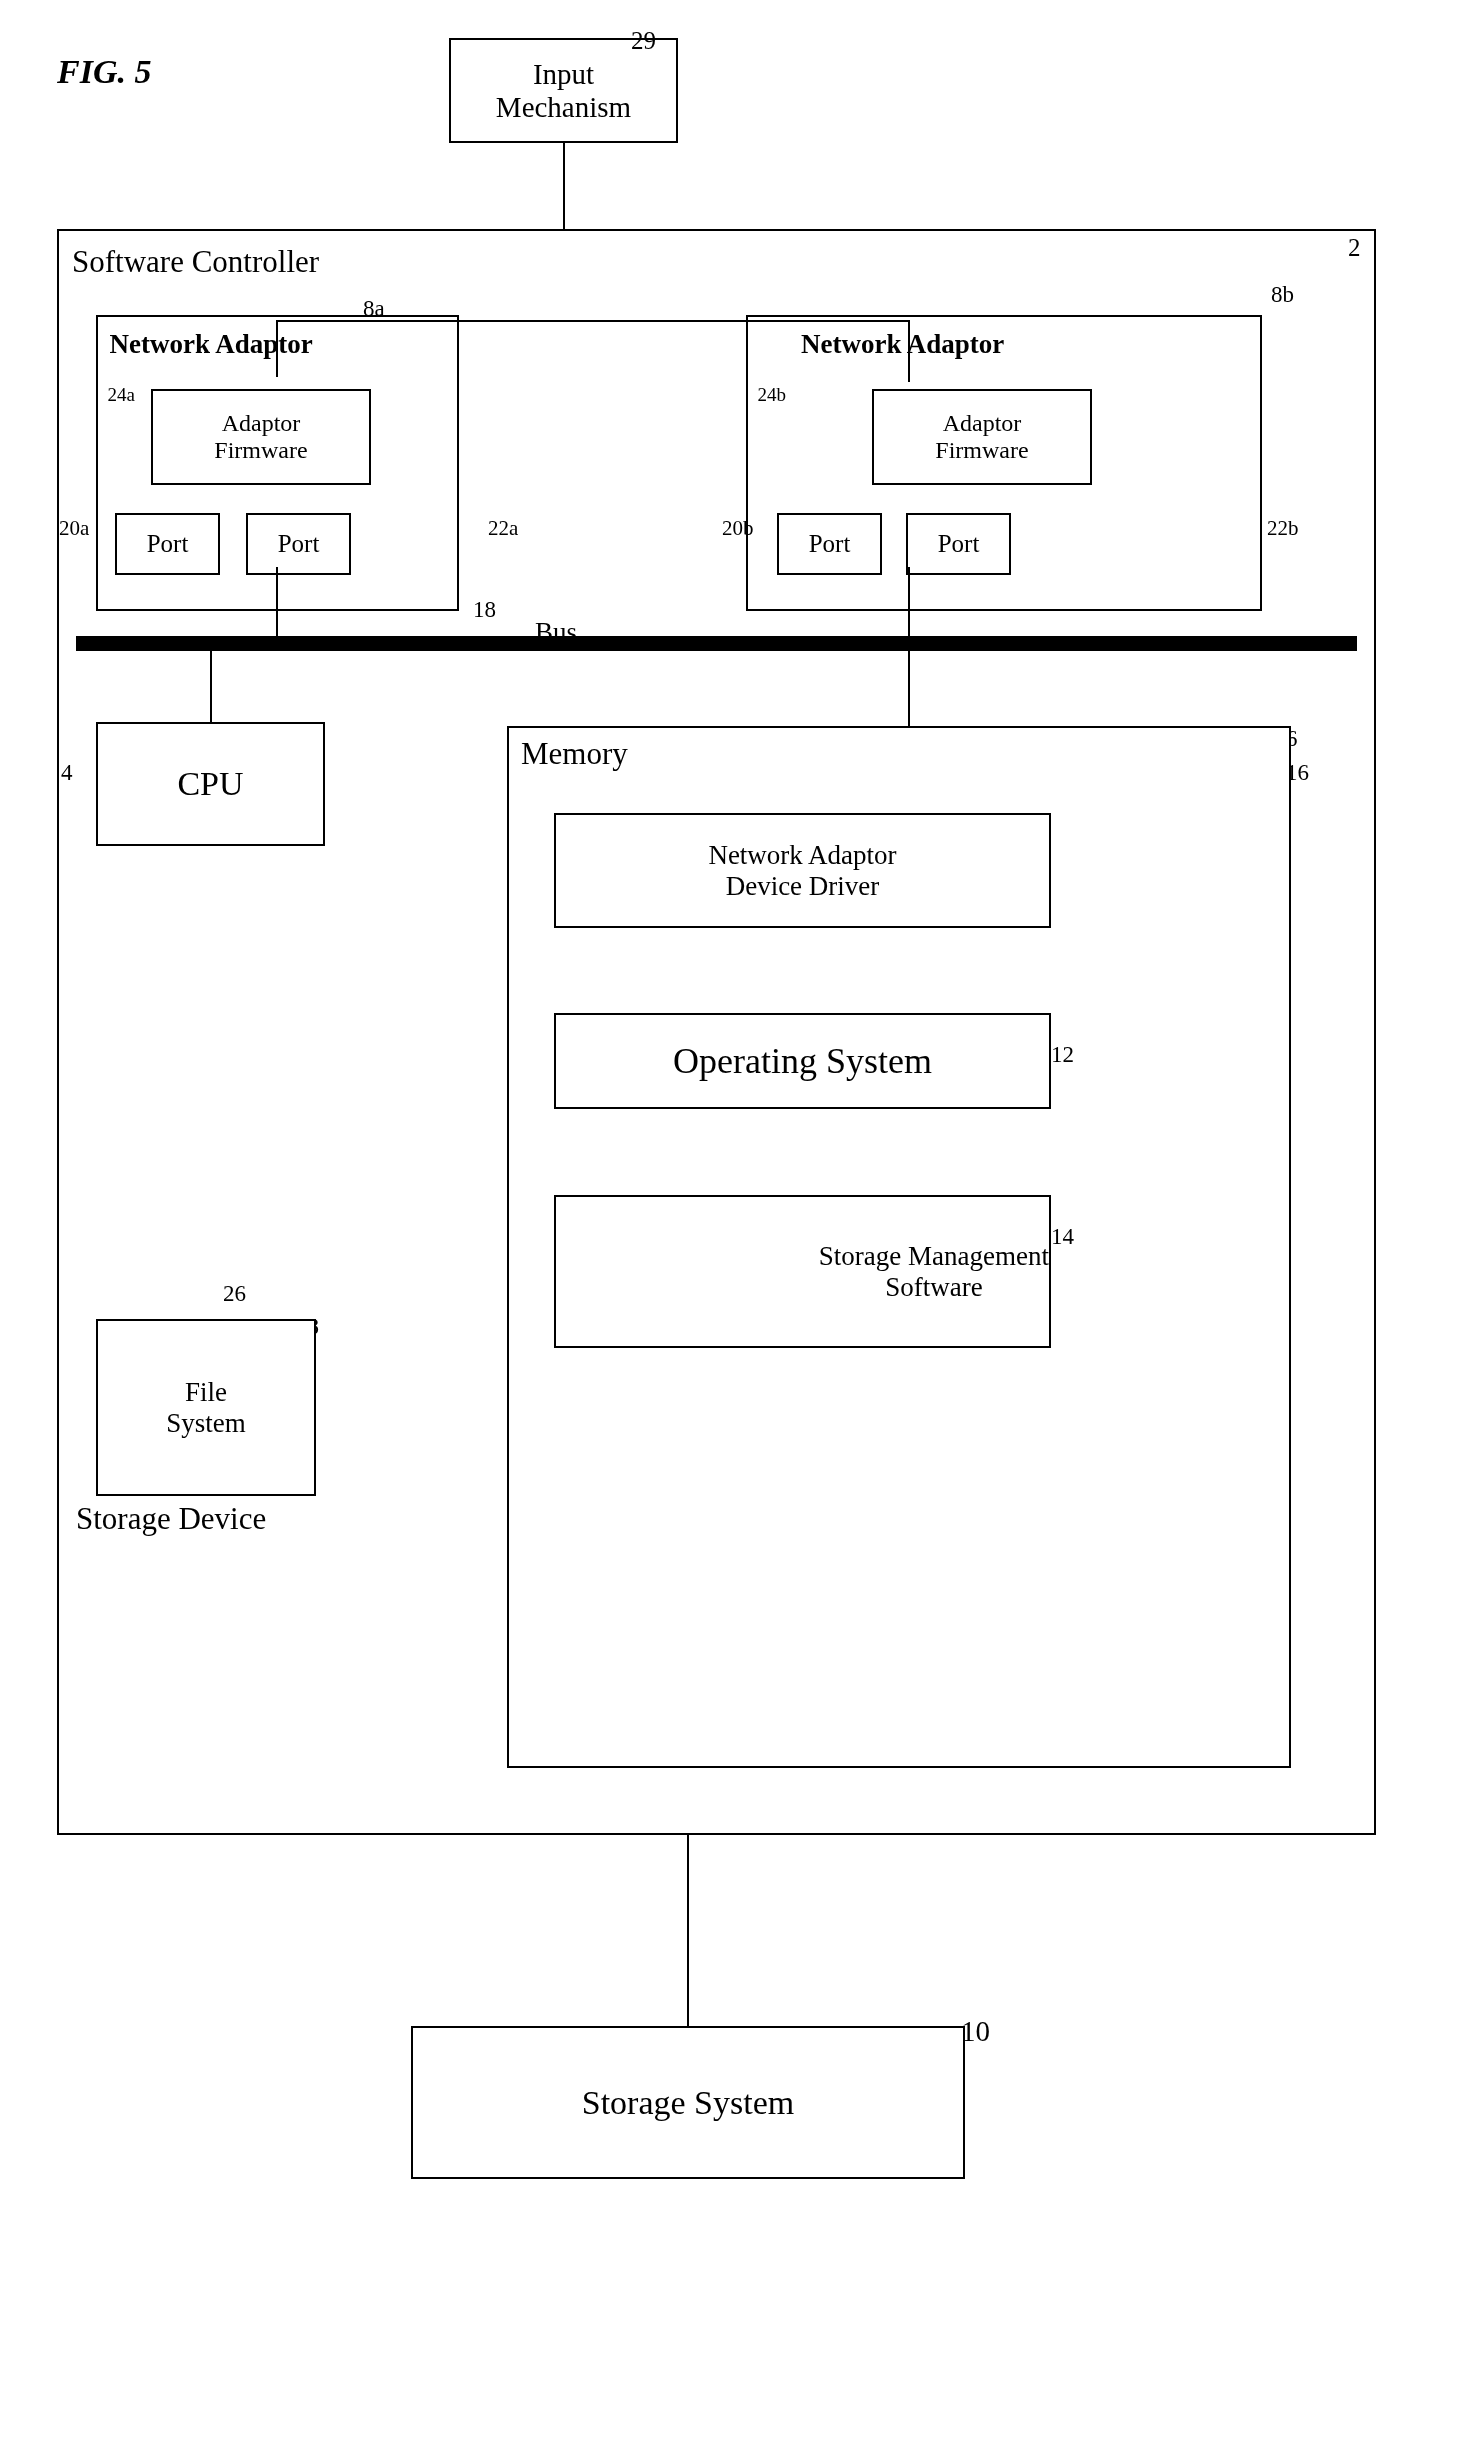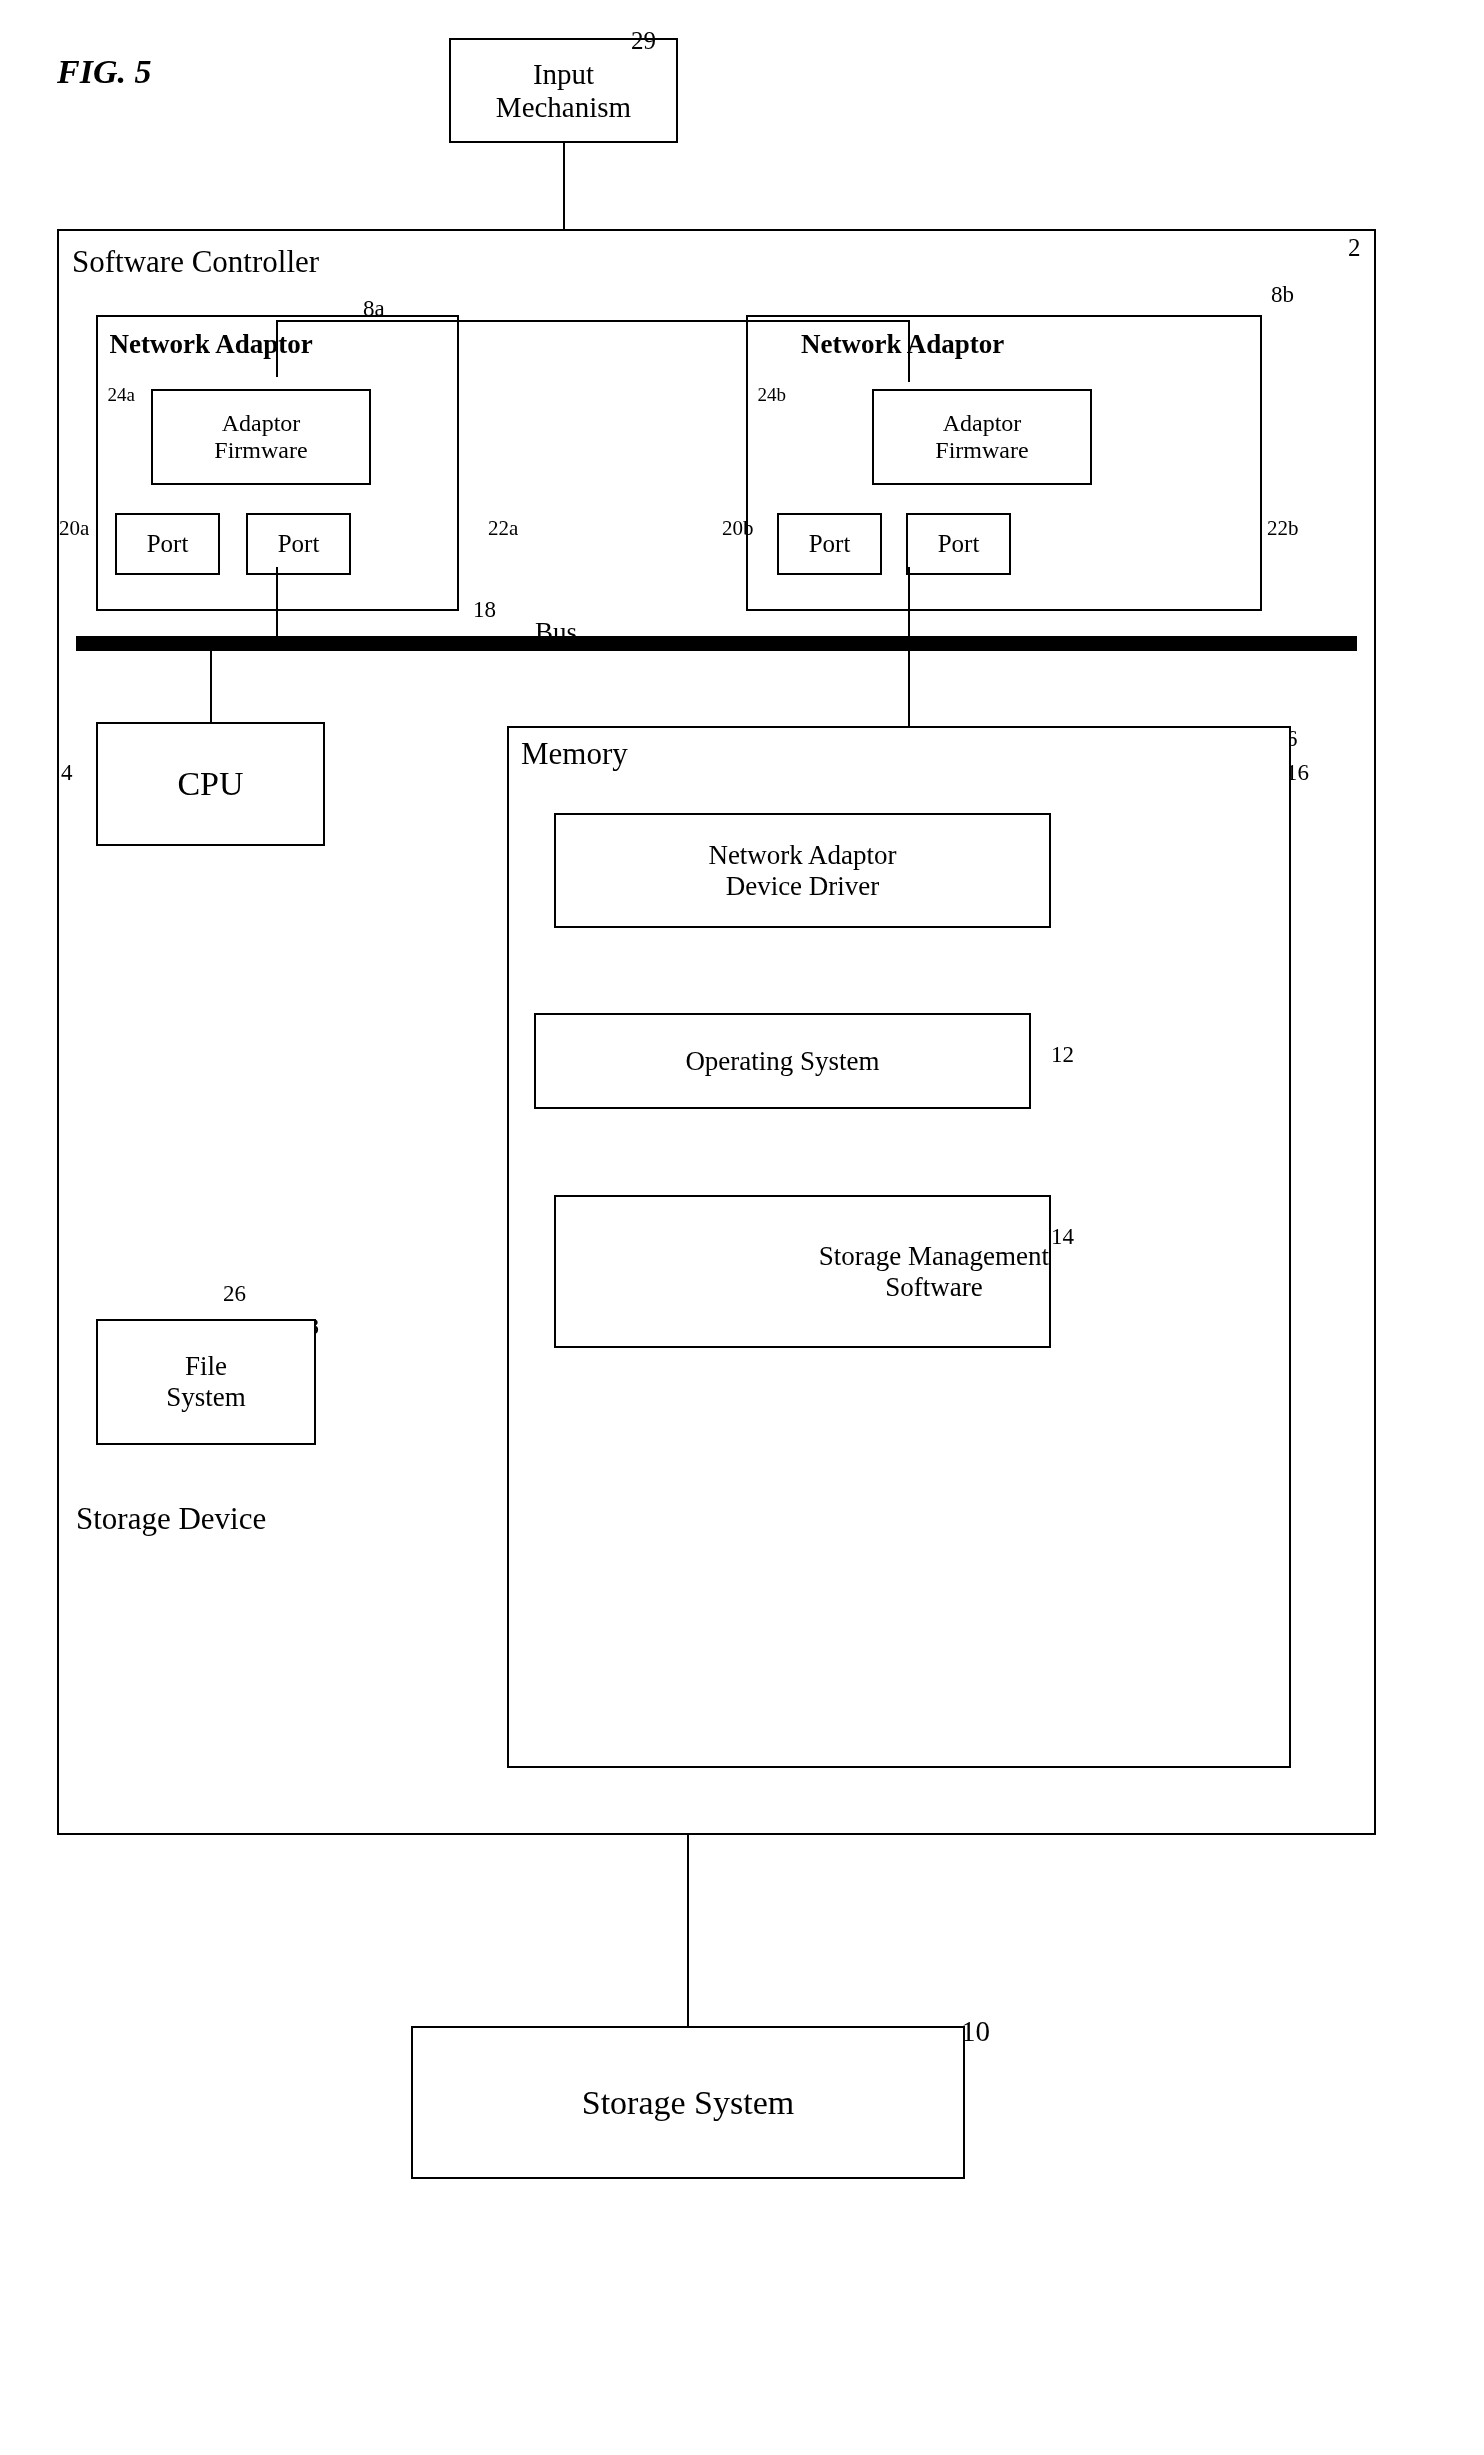--- a/index.html
+++ b/index.html
@@ -255,28 +255,28 @@
       justify-content: center;
       text-align: center;
       font-size: 27px;
       background: #fff;
     }
 
     
     .os-box {
       position: absolute;
       top: 1013px;
-      left: 534px;
+      left: 554px;
       width: 497px;
       height: 96px;
       border: 2.4px solid #000;
       display: flex;
       align-items: center;
       justify-content: center;
-      font-size: 27px;
+      font-size: 36px;
       background: #fff;
     }
 
     
     .ref-12 {
       position: absolute;
       top: 1042px;
       left: 1051px;
       font-size: 23px;
     }
@@ -312,21 +312,21 @@
       left: 76px;
       font-size: 31px;
     }
 
     
     .file-system-box {
       position: absolute;
       top: 1319px;
       left: 96px;
       width: 220px;
-      height: 126px;
+      height: 177px;
       border: 2.4px solid #000;
       display: flex;
       align-items: center;
       justify-content: center;
       text-align: center;
       font-size: 27px;
       background: #fff;
     }
 
     

